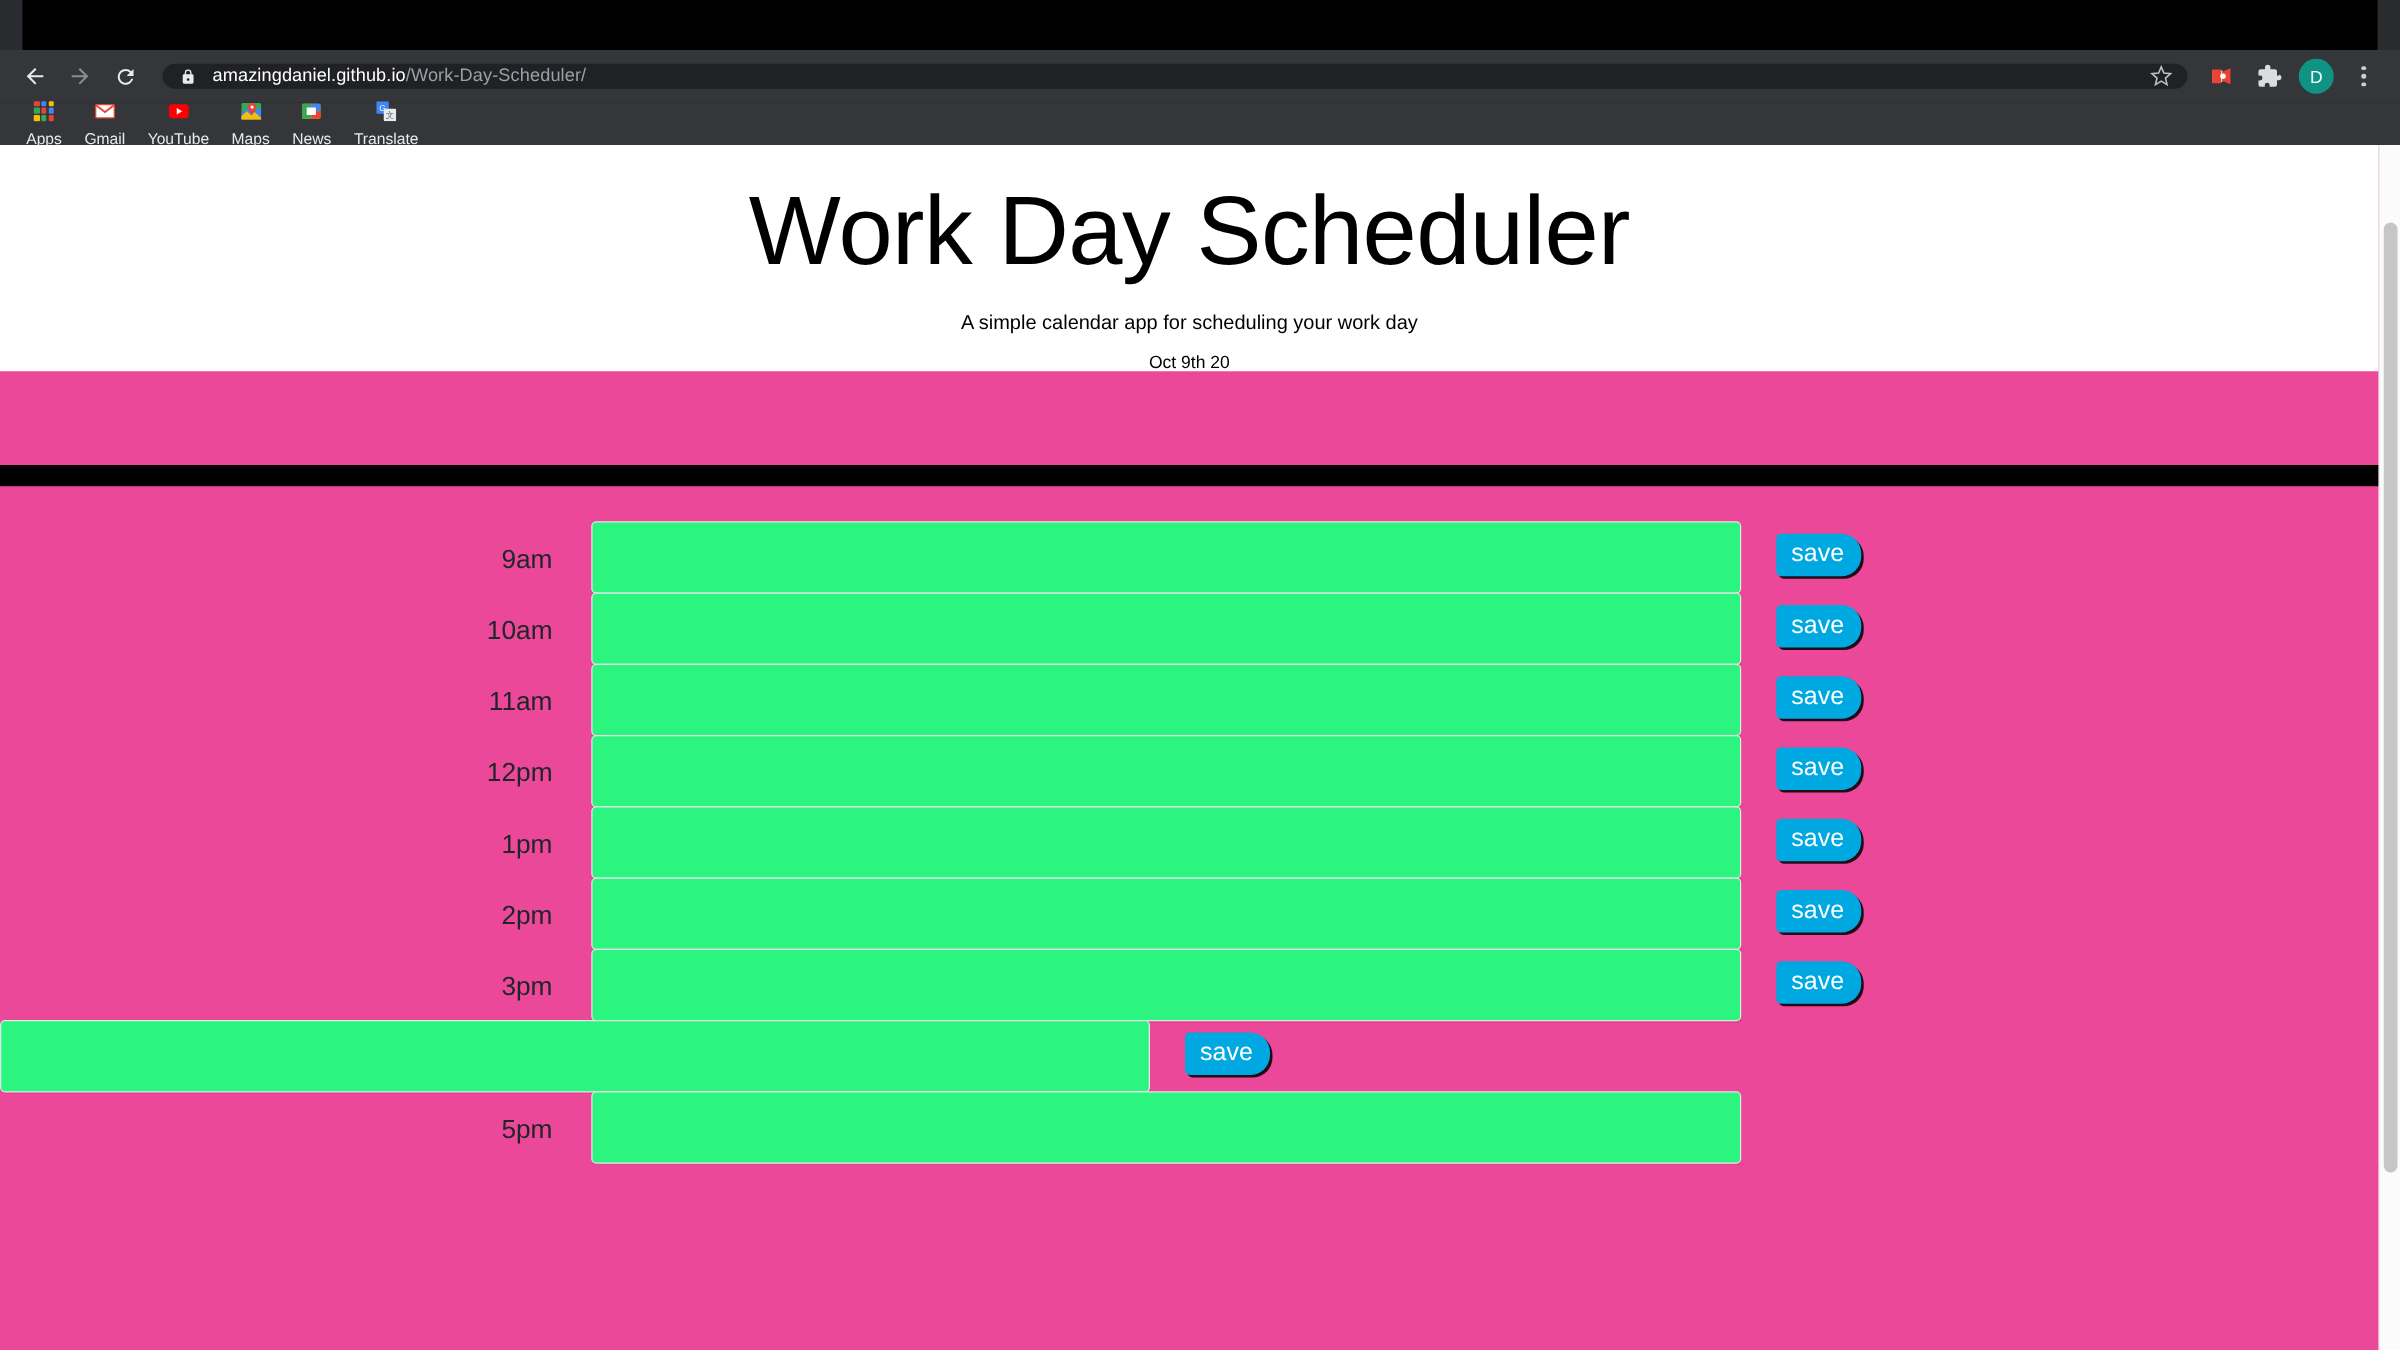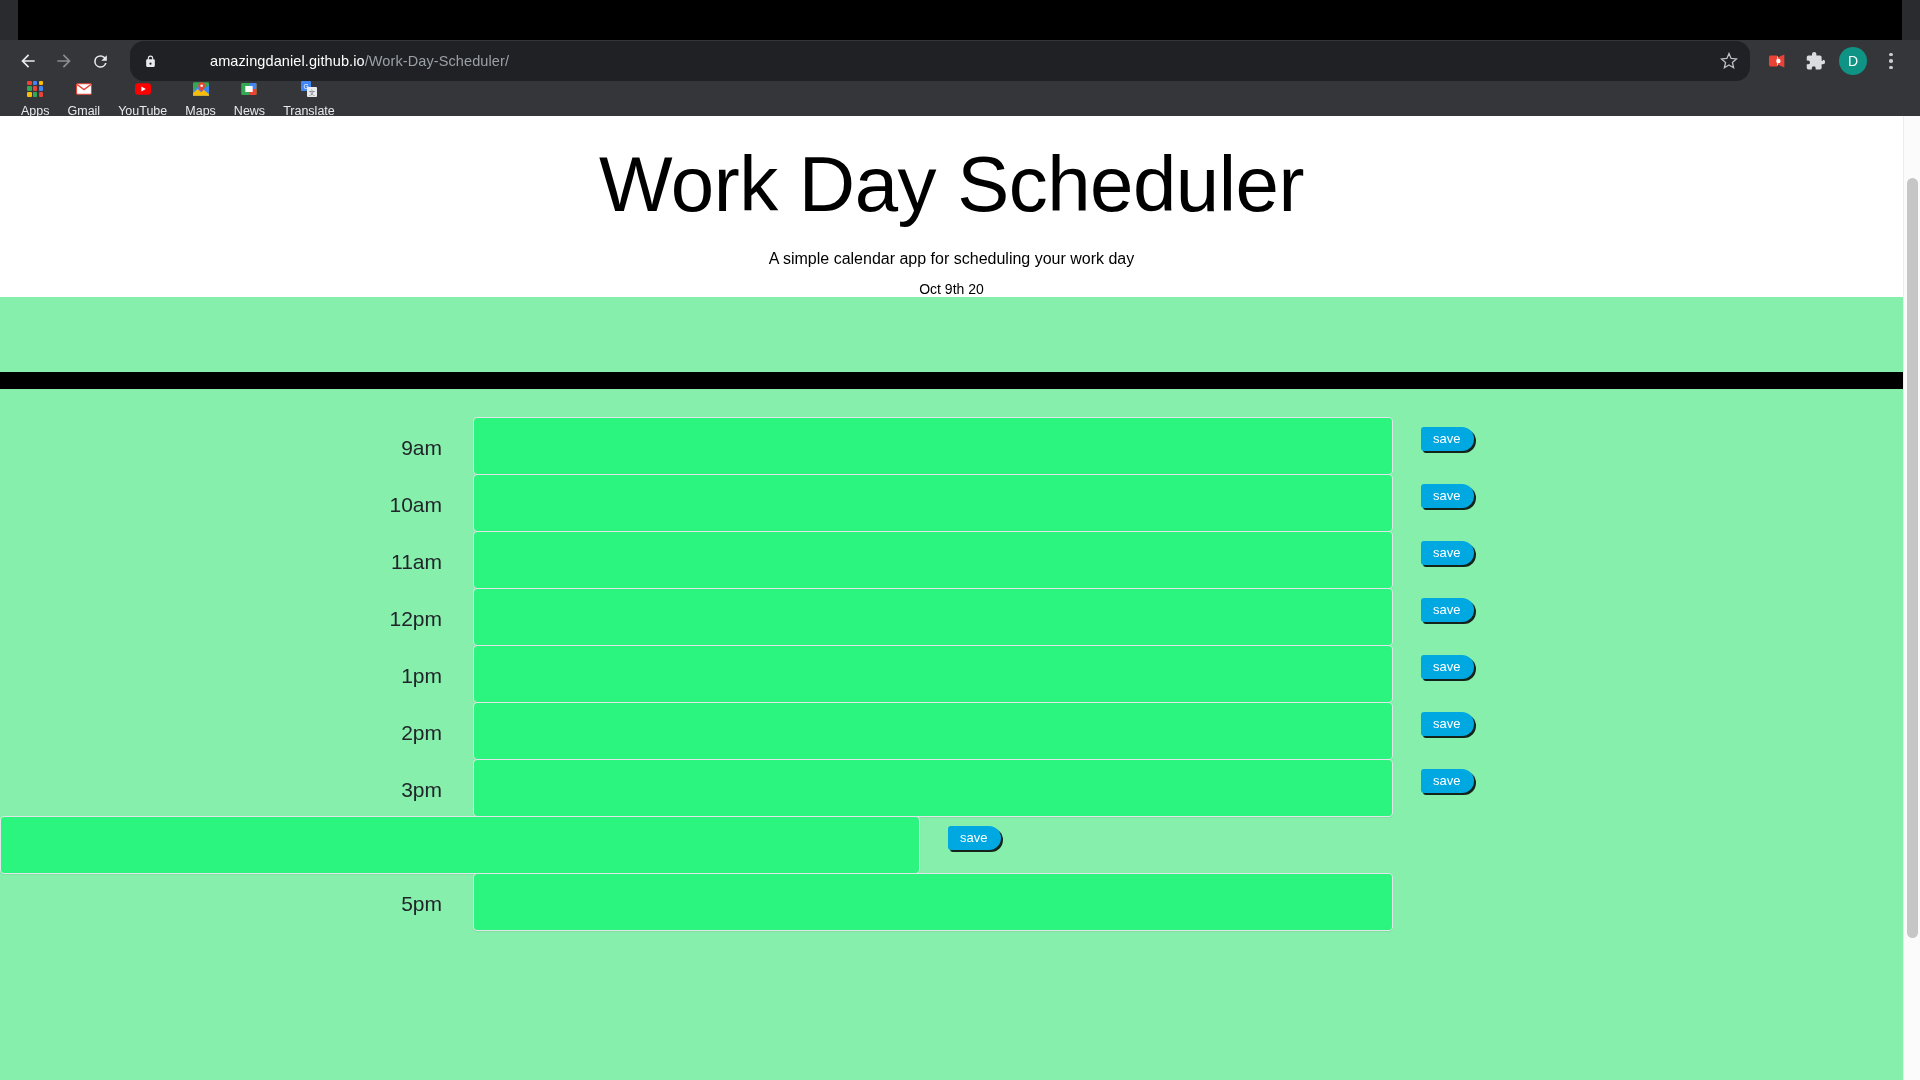--- a/index.html
+++ b/index.html
@@ -51,30 +51,29 @@
   .nav-btn {
     width: 32px; height: 32px;
     display: flex; align-items: center; justify-content: center;
     border-radius: 50%;
     flex: 0 0 32px;
   }
   .nav-btn svg { display: block; }
 
   .omnibox {
     flex: 1 1 auto;
-    height: 40px;
+    height: 20px;
     background: #202124;
     border-radius: 14px;
     display: flex;
     align-items: center;
     padding: 0 14px;
     margin: 0 6px 0 10px;
     min-width: 0;
     position: relative;
-    gap: 40px;
   }
   .lock-icon { flex: 0 0 14px; margin-right: 12px; display:flex; align-items:center;}
   .url-text {
     font-size: 14.5px;
     color: #e8eaed;
     white-space: nowrap;
     overflow: hidden;
     letter-spacing: .1px;
   }
   .url-text .host { color: #ffffff; font-weight: 500; }
@@ -135,21 +134,21 @@
   
   .viewport {
     flex: 1 1 auto;
     background: #ffffff;
     position: relative;
     overflow: hidden;
     display: flex;
   }
   .page {
     flex: 1 1 auto;
-    background: #86efac;
+    background: #ec4899;
     position: relative;
     overflow: hidden;
   }
 
   .jumbotron {
     padding-top: 28px;
     text-align: center;
     background: #ffffff;
   }
   .app-title {
@@ -215,21 +214,21 @@
     display: block;
   }
   .save-wrap {
     flex: 0 0 auto;
     padding-left: 28px;
     padding-top: 10px;
   }
   .save-btn {
     background: #00a8e1;
     color: #ffffff;
-    font-size: 13px;
+    font-size: 20px;
     font-family: "Liberation Sans", "DejaVu Sans", sans-serif;
     border: none;
     padding: 3px 14px 4px 12px;
     border-radius: 4px 16px 16px 4px;
     box-shadow: 2px 2px 0 rgba(0,0,0,.85);
     line-height: 1.35;
     display: inline-block;
   }
 
   

